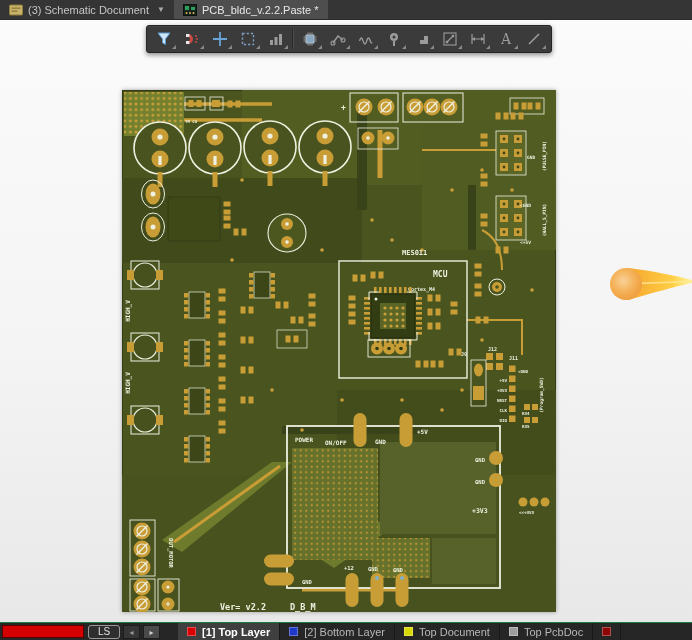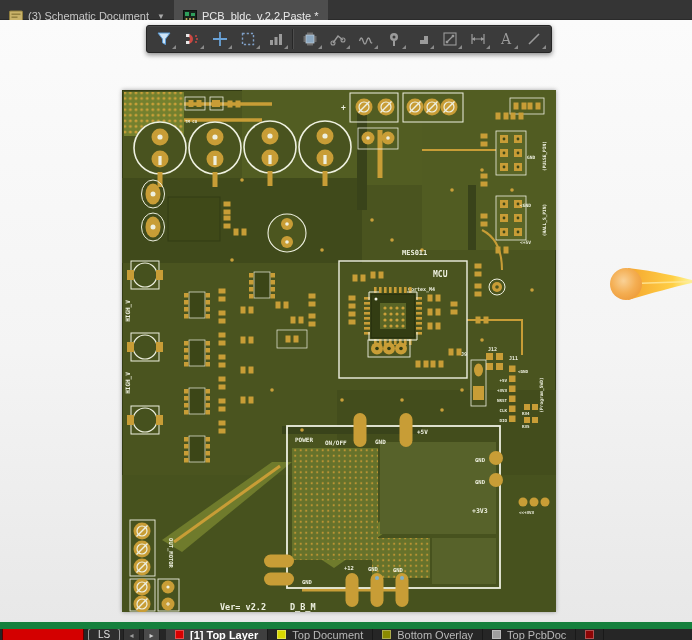--- a/index.html
+++ b/index.html
@@ -3,21 +3,21 @@
 <meta charset="utf-8">
 <style>
   * { margin:0; padding:0; box-sizing:border-box; }
   html,body { width:692px; height:640px; overflow:hidden; }
   body { font-family:"Liberation Sans", sans-serif; background:#e9e9e9; position:relative; }
   .app { position:absolute; inset:0; width:692px; height:640px; }
 
   
   .doc-tabbar { position:absolute; left:0; top:0; width:692px; height:20px;
     background:#353535; display:flex; align-items:stretch; border-bottom:1px solid #2a2a2a; }
-  .doc-tab { display:flex; align-items:center; gap:5px; padding:16px 9px; font-size:11px;
+  .doc-tab { display:flex; align-items:center; gap:5px; padding:3px 9px; font-size:11px;
     color:#c6c6c6; cursor:default; white-space:nowrap; }
   .doc-tab.active { background:#4e4e4e; color:#e8e8e8; }
   .doc-tab .caret { font-size:8px; color:#aaa; margin-left:3px; }
   .doc-icon { width:14px; height:12px; display:inline-block; }
 
   
   .canvas { position:absolute; left:0; top:20px; width:692px; height:602px;
     background:linear-gradient(180deg,#fbfbfb 0%, #f4f4f4 55%, #e8e8e8 100%); }
 
   
@@ -34,28 +34,28 @@
   
   .board { position:absolute; left:122px; top:70px; width:434px; height:522px;
     filter:drop-shadow(0 0 2px rgba(0,0,0,.35)); }
   .silk { font-family:"DejaVu Sans Mono", monospace; font-weight:bold; fill:#eef0e0; }
 
   
   .comet { position:absolute; left:602px; top:242px; width:90px; height:44px; pointer-events:none; }
 
   
   .layerbar { position:absolute; left:0; top:622px; width:692px; height:18px; background:#262626;
-    display:flex; align-items:center; overflow:hidden; border-top:7px solid #15803d; }
+    display:flex; align-items:center; overflow:hidden; border-top:1px solid #15803d; }
   .layer-swatch { width:82px; height:13px; margin-left:2px; border:1px solid #5a0000; flex:0 0 auto; }
   .ls-btn { margin-left:4px; width:32px; height:14px; font-size:10px; line-height:12px; text-align:center;
     color:#e0e0e0; background:#2e2e2e; border:1px solid #9a9a9a; border-radius:3px; flex:0 0 auto; }
   .arrow-btn { margin-left:3px; width:17px; height:14px; font-size:8px; line-height:13px; text-align:center;
     color:#9a9a9a; background:#363636; border:1px solid #1d1d1d; flex:0 0 auto; }
   .arrow-btn.hl { background:#4a4a4a; color:#cfcfcf; }
-  .layer-tabs { display:flex; align-items:stretch; height:18px; margin-left:6px; flex:1 1 auto; overflow:hidden; }
+  .layer-tabs { display:flex; align-items:stretch; height:18px; margin-left:18px; flex:1 1 auto; overflow:hidden; }
   .layer-tab { display:flex; align-items:center; gap:6px; padding:0 9px; font-size:11px; color:#b8b8b8;
     border-right:1px solid #191919; white-space:nowrap; }
   .layer-tab.active { background:#3f3f3f; color:#ffffff; font-weight:bold; }
   .layer-sq { width:9px; height:9px; border:1px solid rgba(255,255,255,.3); flex:0 0 auto; }
 </style>
 </head>
 <body>
 
 <div class="app">
 
@@ -613,26 +613,26 @@
     <div class="layer-swatch" style="background-color: rgb(212, 0, 0);"></div>
     <div class="ls-btn">LS</div>
     <div class="arrow-btn">◂</div>
     <div class="arrow-btn hl">▸</div>
     <div class="layer-tabs">
       <div class="layer-tab active">
         <span class="layer-sq" style="background-color: rgb(216, 0, 0);"></span>
         <span>[1] Top Layer</span>
       </div>
       <div class="layer-tab">
+        <span class="layer-sq" style="background-color: rgb(32, 57, 200);"></span>
+        <span>[2] Bottom Layer</span>
+      </div>
+      <div class="layer-tab">
         <span class="layer-sq" style="background-color: rgb(216, 216, 0);"></span>
         <span>Top Document</span>
-      </div>
-      <div class="layer-tab">
-        <span class="layer-sq" style="background-color: rgb(138, 138, 0);"></span>
-        <span>Bottom Overlay</span>
       </div>
       <div class="layer-tab">
         <span class="layer-sq" style="background-color: rgb(158, 158, 158);"></span>
         <span>Top PcbDoc</span>
       </div>
       <div class="layer-tab">
         <span class="layer-sq" style="background-color: rgb(142, 5, 5);"></span>
 
       </div>
 

